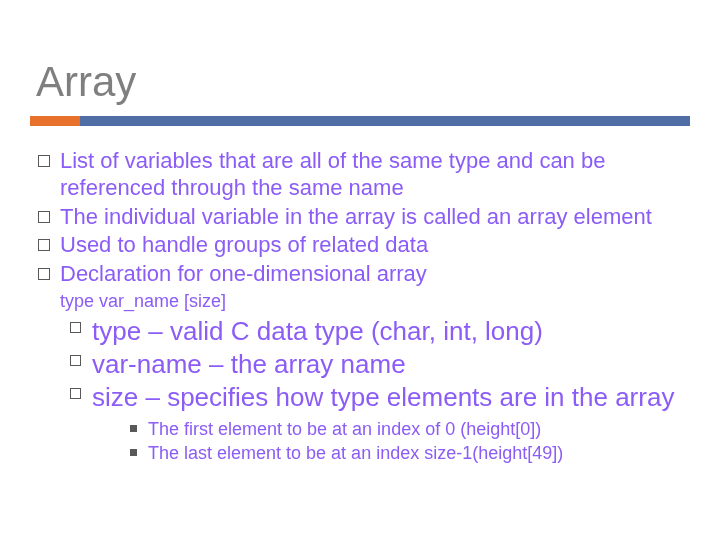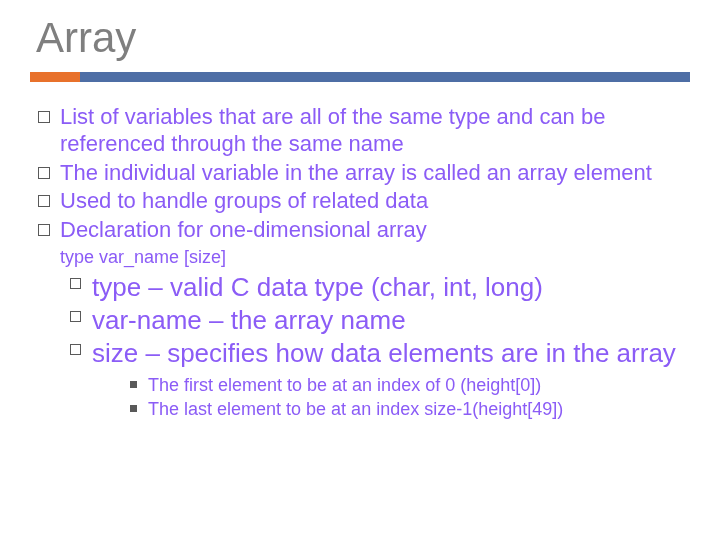--- a/index.html
+++ b/index.html
@@ -6,20 +6,21 @@
   body {
     width: 720px;
     height: 540px;
     background: #fff;
     font-family: Arial, Helvetica, sans-serif;
     color: #595959;
     overflow: hidden;
   }
   .slide {
     padding: 14px 30px 0 30px;
+    margin-top: 44px;
   }
   .title {
     font-size: 42px;
     font-weight: 400;
     color: #7f7f7f;
     margin-bottom: 10px;
     margin-left: 6px;
   }
   .underline-wrap {
     display: flex;
@@ -120,21 +121,21 @@
       <li>The individual variable in the array is called an array element</li>
       <li>Used to handle groups of related data</li>
       <li>Declaration for one-dimensional array</li>
     </ul>
 
     <div class="syntax">type var_name [size]</div>
 
     <ul class="lvl2">
       <li>type – valid C data type (char, int, long)</li>
       <li>var-name – the array name</li>
-      <li>size – specifies how data elements are in the array</li>
+      <li>size – specifies how type elements are in the array</li>
     </ul>
 
     <ul class="lvl3">
       <li>The first element to be at an index of 0 (height[0])</li>
       <li>The last element to be at an index size-1(height[49])</li>
     </ul>
   </div>
 </div>
 
 </body></html>

